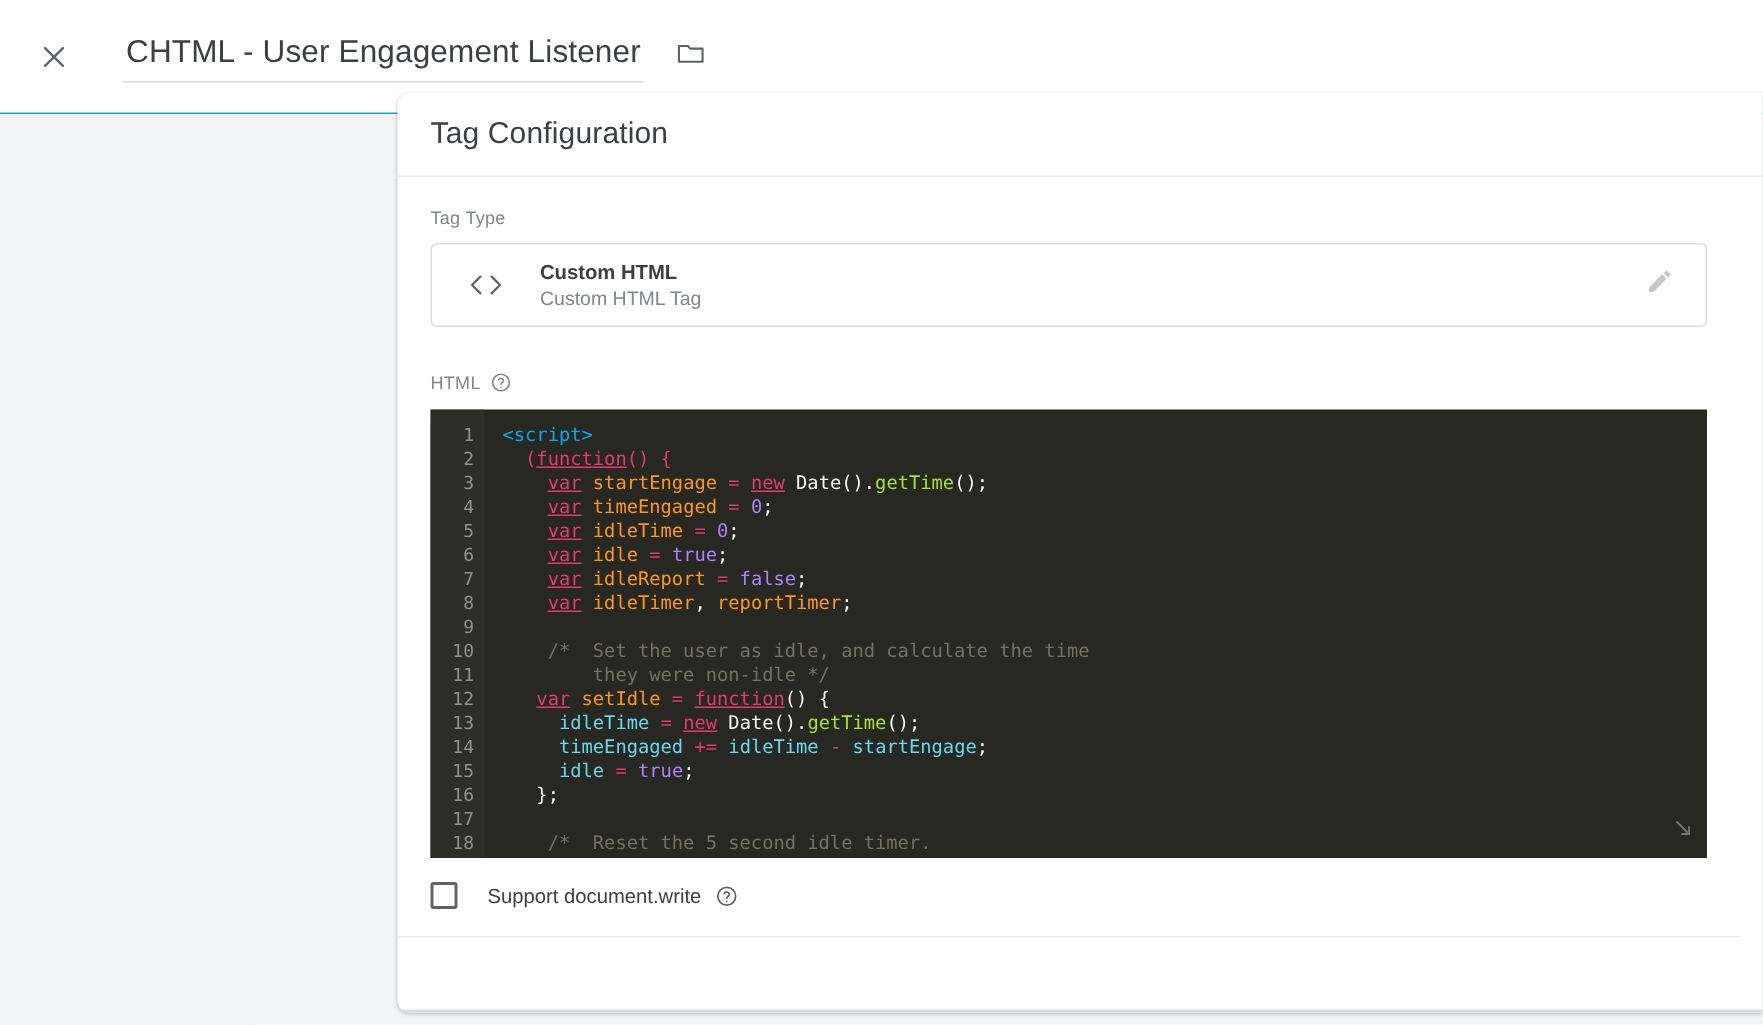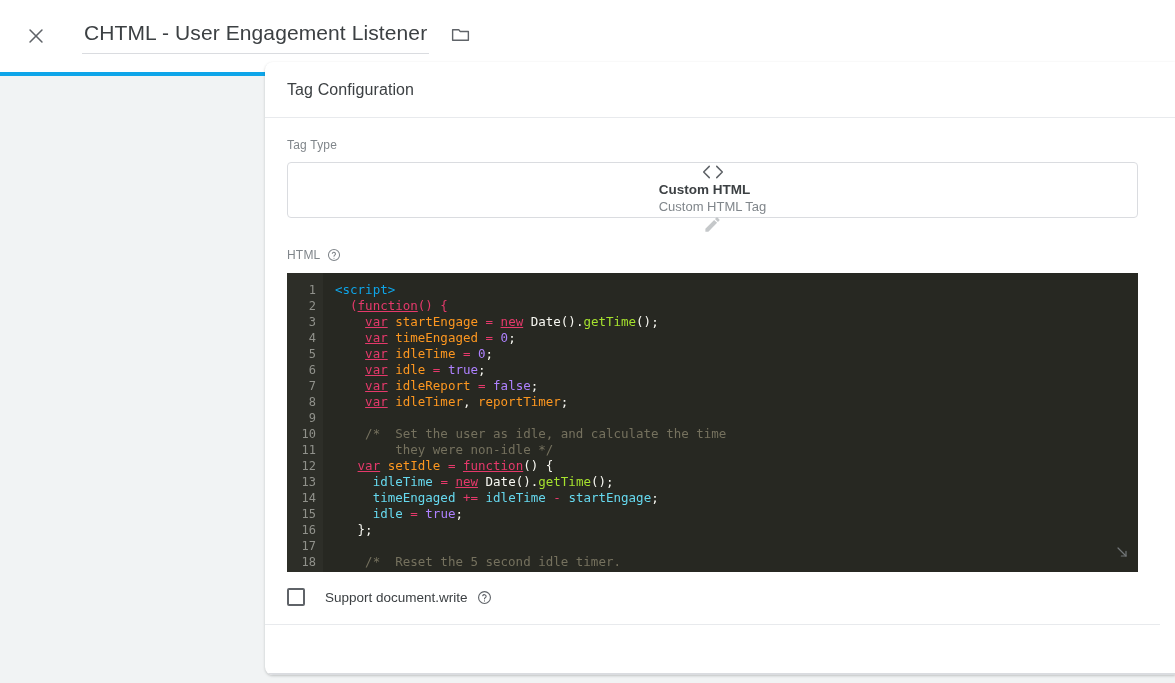--- a/index.html
+++ b/index.html
@@ -11,21 +11,21 @@
     font-family: "Liberation Sans", sans-serif;
     -webkit-font-smoothing: antialiased;
   }
 
   
   .topbar {
     position: absolute;
     left: 0; top: 0;
     width: 1175px; height: 76px;
     background: #ffffff;
-    border-bottom: 4px solid #0ea5e9;
+    border-bottom: 1px solid #0ea5e9;
     display: flex;
     align-items: center;
   }
   .close-btn {
     width: 48px; height: 48px;
     margin-left: 12px;
     display: flex; align-items: center; justify-content: center;
     cursor: pointer;
     border-radius: 50%;
   }
@@ -71,21 +71,21 @@
     overflow: hidden;
   }
   .card-header {
     height: 56px;
     display: flex;
     align-items: center;
     padding: 0 22px;
     border-bottom: 1px solid #e8eaed;
   }
   .card-header-title {
-    font-size: 16px;
+    font-size: 20px;
     color: #3c4043;
     letter-spacing: 0.1px;
     text-align: right;
   }
   .card-body {
     padding: 20px 37px 0 22px;
     position: relative;
   }
 
   .field-label {
@@ -97,21 +97,20 @@
 
   
   .tagtype-box {
     height: 56px;
     border: 1px solid #dadce0;
     border-radius: 4px;
     display: flex;
     align-items: center;
     cursor: pointer;
     background: #fff;
-    flex-direction: column;
   }
   .tagtype-icon {
     width: 72px;
     display: flex; align-items: center; justify-content: center;
     color: #5f6368;
     font-size: 17px;
     font-family: "Liberation Mono", monospace;
     letter-spacing: -1px;
   }
   .tagtype-text { flex: 1; }

